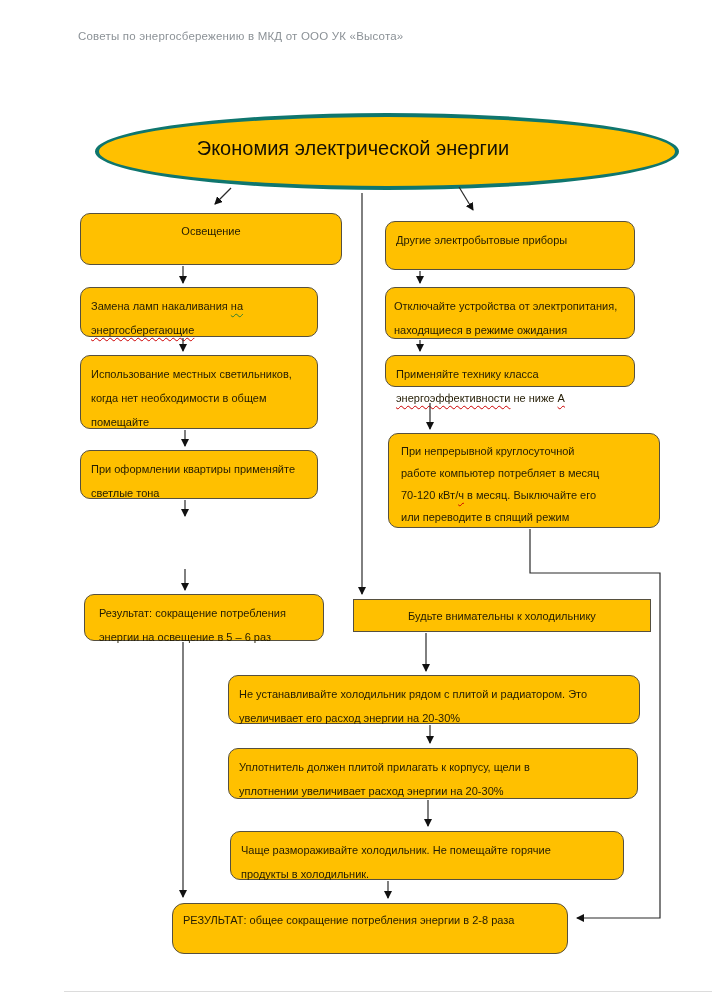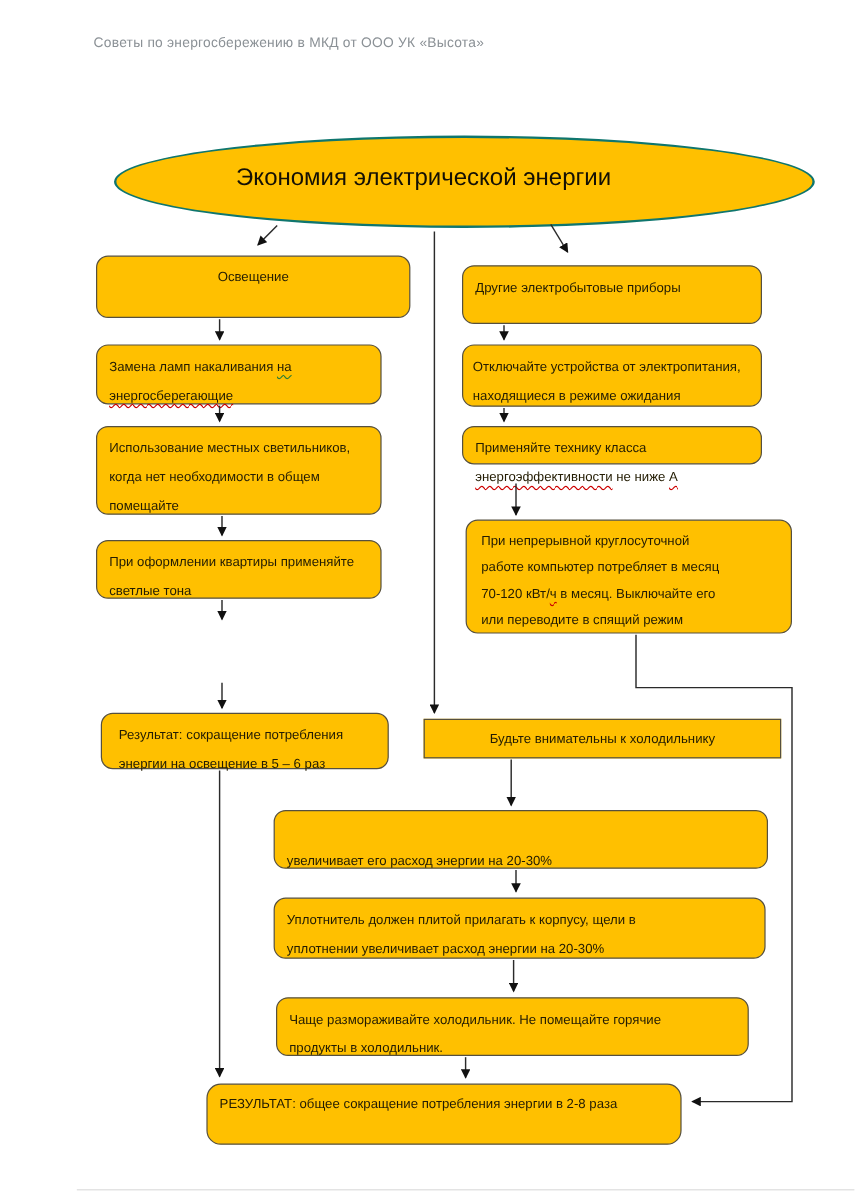--- a/index.html
+++ b/index.html
@@ -5,21 +5,21 @@
   html,body{margin:0;padding:0;background:#ffffff;}
   .canvas{
     position:relative;width:714px;height:995px;background:#ffffff;overflow:hidden;
     font-family:"Liberation Sans",sans-serif;color:#1f1a00;
   }
   .page-header{
     position:absolute;left:78px;top:30px;font-size:11.5px;color:#8b9196;letter-spacing:.2px;
   }
   .ellipse{
     position:absolute;left:95px;top:113px;width:584px;height:77px;box-sizing:border-box;
-    background:#FFC000;border:2px solid #0f766e;border-radius:50%;
+    background:#FFC000;border:4px solid #0f766e;border-radius:50%;
     display:flex;align-items:center;justify-content:center;
   }
   .ellipse .t{font-size:20px;color:#141005;transform:translate(-34px,-3px);white-space:nowrap;}
   .node{
     position:absolute;box-sizing:border-box;background:#FFC000;border:1px solid #56503f;
     border-radius:10px;font-size:11px;line-height:24px;padding:6px 10px;color:#231c03;
   }
   .center{text-align:center;}
   .wavy-green{text-decoration-line:underline;text-decoration-style:wavy;text-decoration-color:#2e7d32;text-decoration-thickness:1px;text-underline-offset:3px;}
   .wavy-red{text-decoration-line:underline;text-decoration-style:wavy;text-decoration-color:#cc0000;text-decoration-thickness:1px;text-underline-offset:3px;}
@@ -43,21 +43,21 @@
   <div class="node" style="left:80px;top:355px;width:238px;height:74px;"><span>Использование местных светильников,</span><br><span>когда нет необходимости в общем</span><br><span>помещайте</span></div>
   <div class="node" style="left:80px;top:450px;width:238px;height:49px;"><span>При оформлении квартиры применяйте</span><br><span>светлые тона</span></div>
   <div class="node" style="left:84px;top:594px;width:240px;height:47px;padding-left:14px;"><span>Результат: сокращение потребления</span><br><span>энергии на освещение в 5 – 6 раз</span></div>
 
   <div class="node" style="left:385px;top:221px;width:250px;height:49px;">Другие электробытовые приборы</div>
   <div class="node" style="left:385px;top:287px;width:250px;height:52px;padding-left:8px;padding-right:6px;"><span>Отключайте устройства от электропитания,</span><br><span>находящиеся в режиме ожидания</span></div>
   <div class="node" style="left:385px;top:355px;width:250px;height:32px;"><span>Применяйте технику класса</span><br><span class="wavy-red">энергоэффективности</span><span> не ниже </span><span class="wavy-red">А</span></div>
   <div class="node" style="left:388px;top:433px;width:272px;height:95px;line-height:22px;padding:6px 12px;"><span>При непрерывной круглосуточной</span><br><span>работе компьютер потребляет в месяц</span><br><span>70-120 кВт/</span><span class="wavy-red">ч</span><span> в месяц. Выключайте его</span><br><span>или переводите в спящий режим</span></div>
 
   <div class="node center" style="left:353px;top:599px;width:298px;height:33px;padding:4px 8px;border-radius:0;">Будьте внимательны к холодильнику</div>
-  <div class="node" style="left:228px;top:675px;width:412px;height:49px;"><br><span>увеличивает его расход энергии на 20-30%</span></div>
+  <div class="node" style="left:228px;top:675px;width:412px;height:49px;"><span>Не устанавливайте холодильник рядом с плитой и радиатором. Это</span><br><span>увеличивает его расход энергии на 20-30%</span></div>
   <div class="node" style="left:228px;top:748px;width:410px;height:51px;"><span>Уплотнитель должен плитой прилагать к корпусу, щели в</span><br><span>уплотнении увеличивает расход энергии на 20-30%</span></div>
   <div class="node" style="left:230px;top:831px;width:394px;height:49px;"><span>Чаще размораживайте холодильник. Не помещайте горячие</span><br><span>продукты в холодильник.</span></div>
 
   <div class="node" style="left:172px;top:903px;width:396px;height:51px;padding-top:4px;border-radius:12px;">РЕЗУЛЬТАТ: общее сокращение потребления энергии в 2-8 раза</div>
 
   <svg class="edges" width="714" height="995" viewBox="0 0 714 995">
     <defs>
       <marker id="ah" markerWidth="9" markerHeight="8" refX="7" refY="4" orient="auto" markerUnits="userSpaceOnUse">
         <path d="M0,0 L8,4 L0,8 z" fill="#111111"></path>
       </marker>

